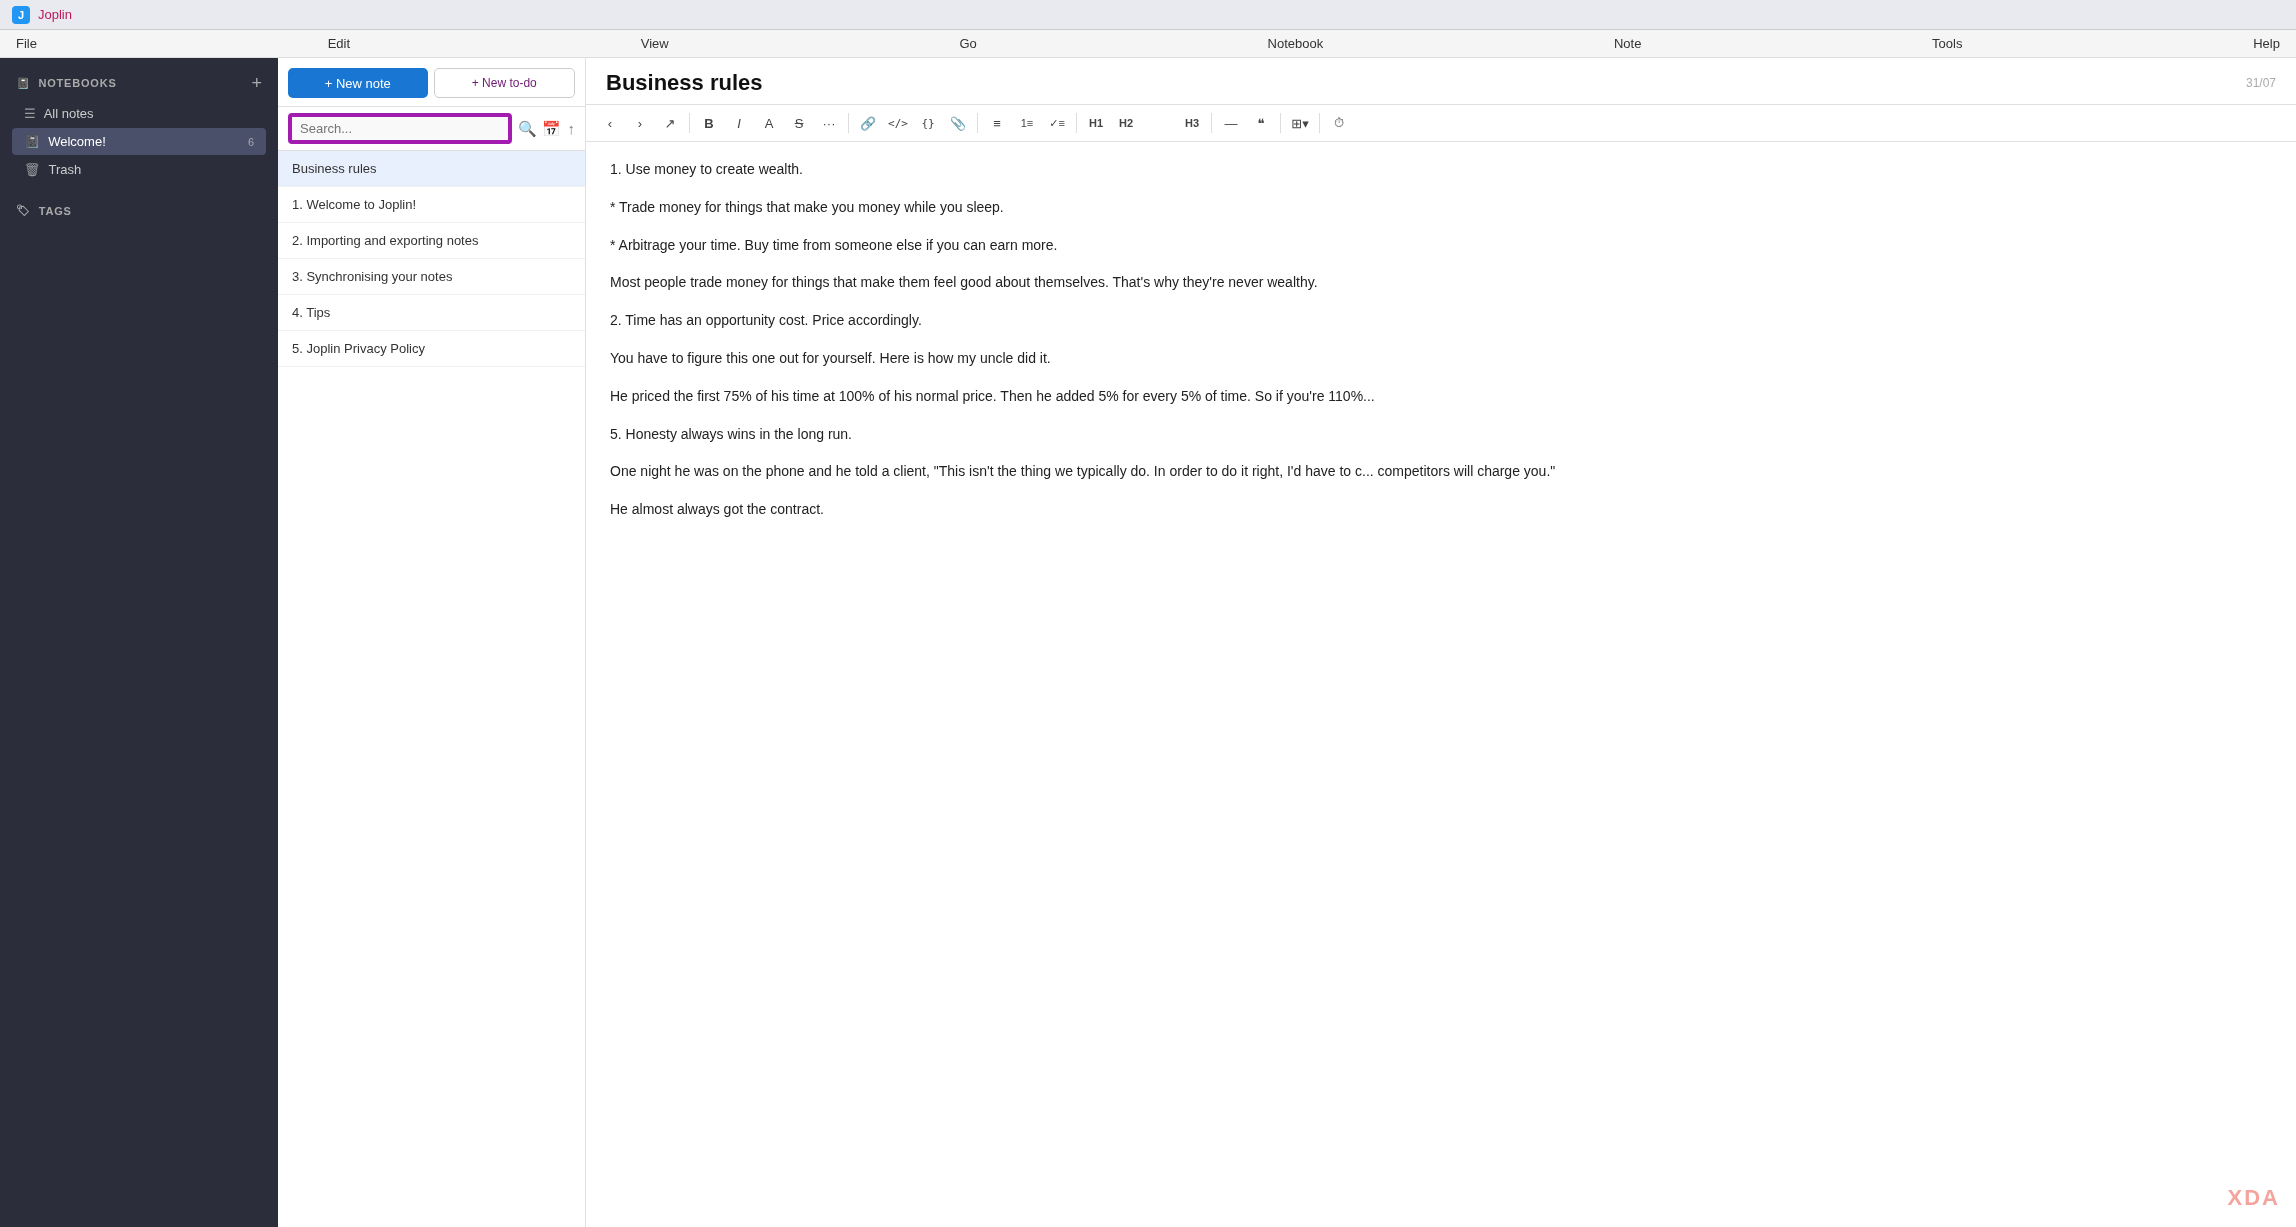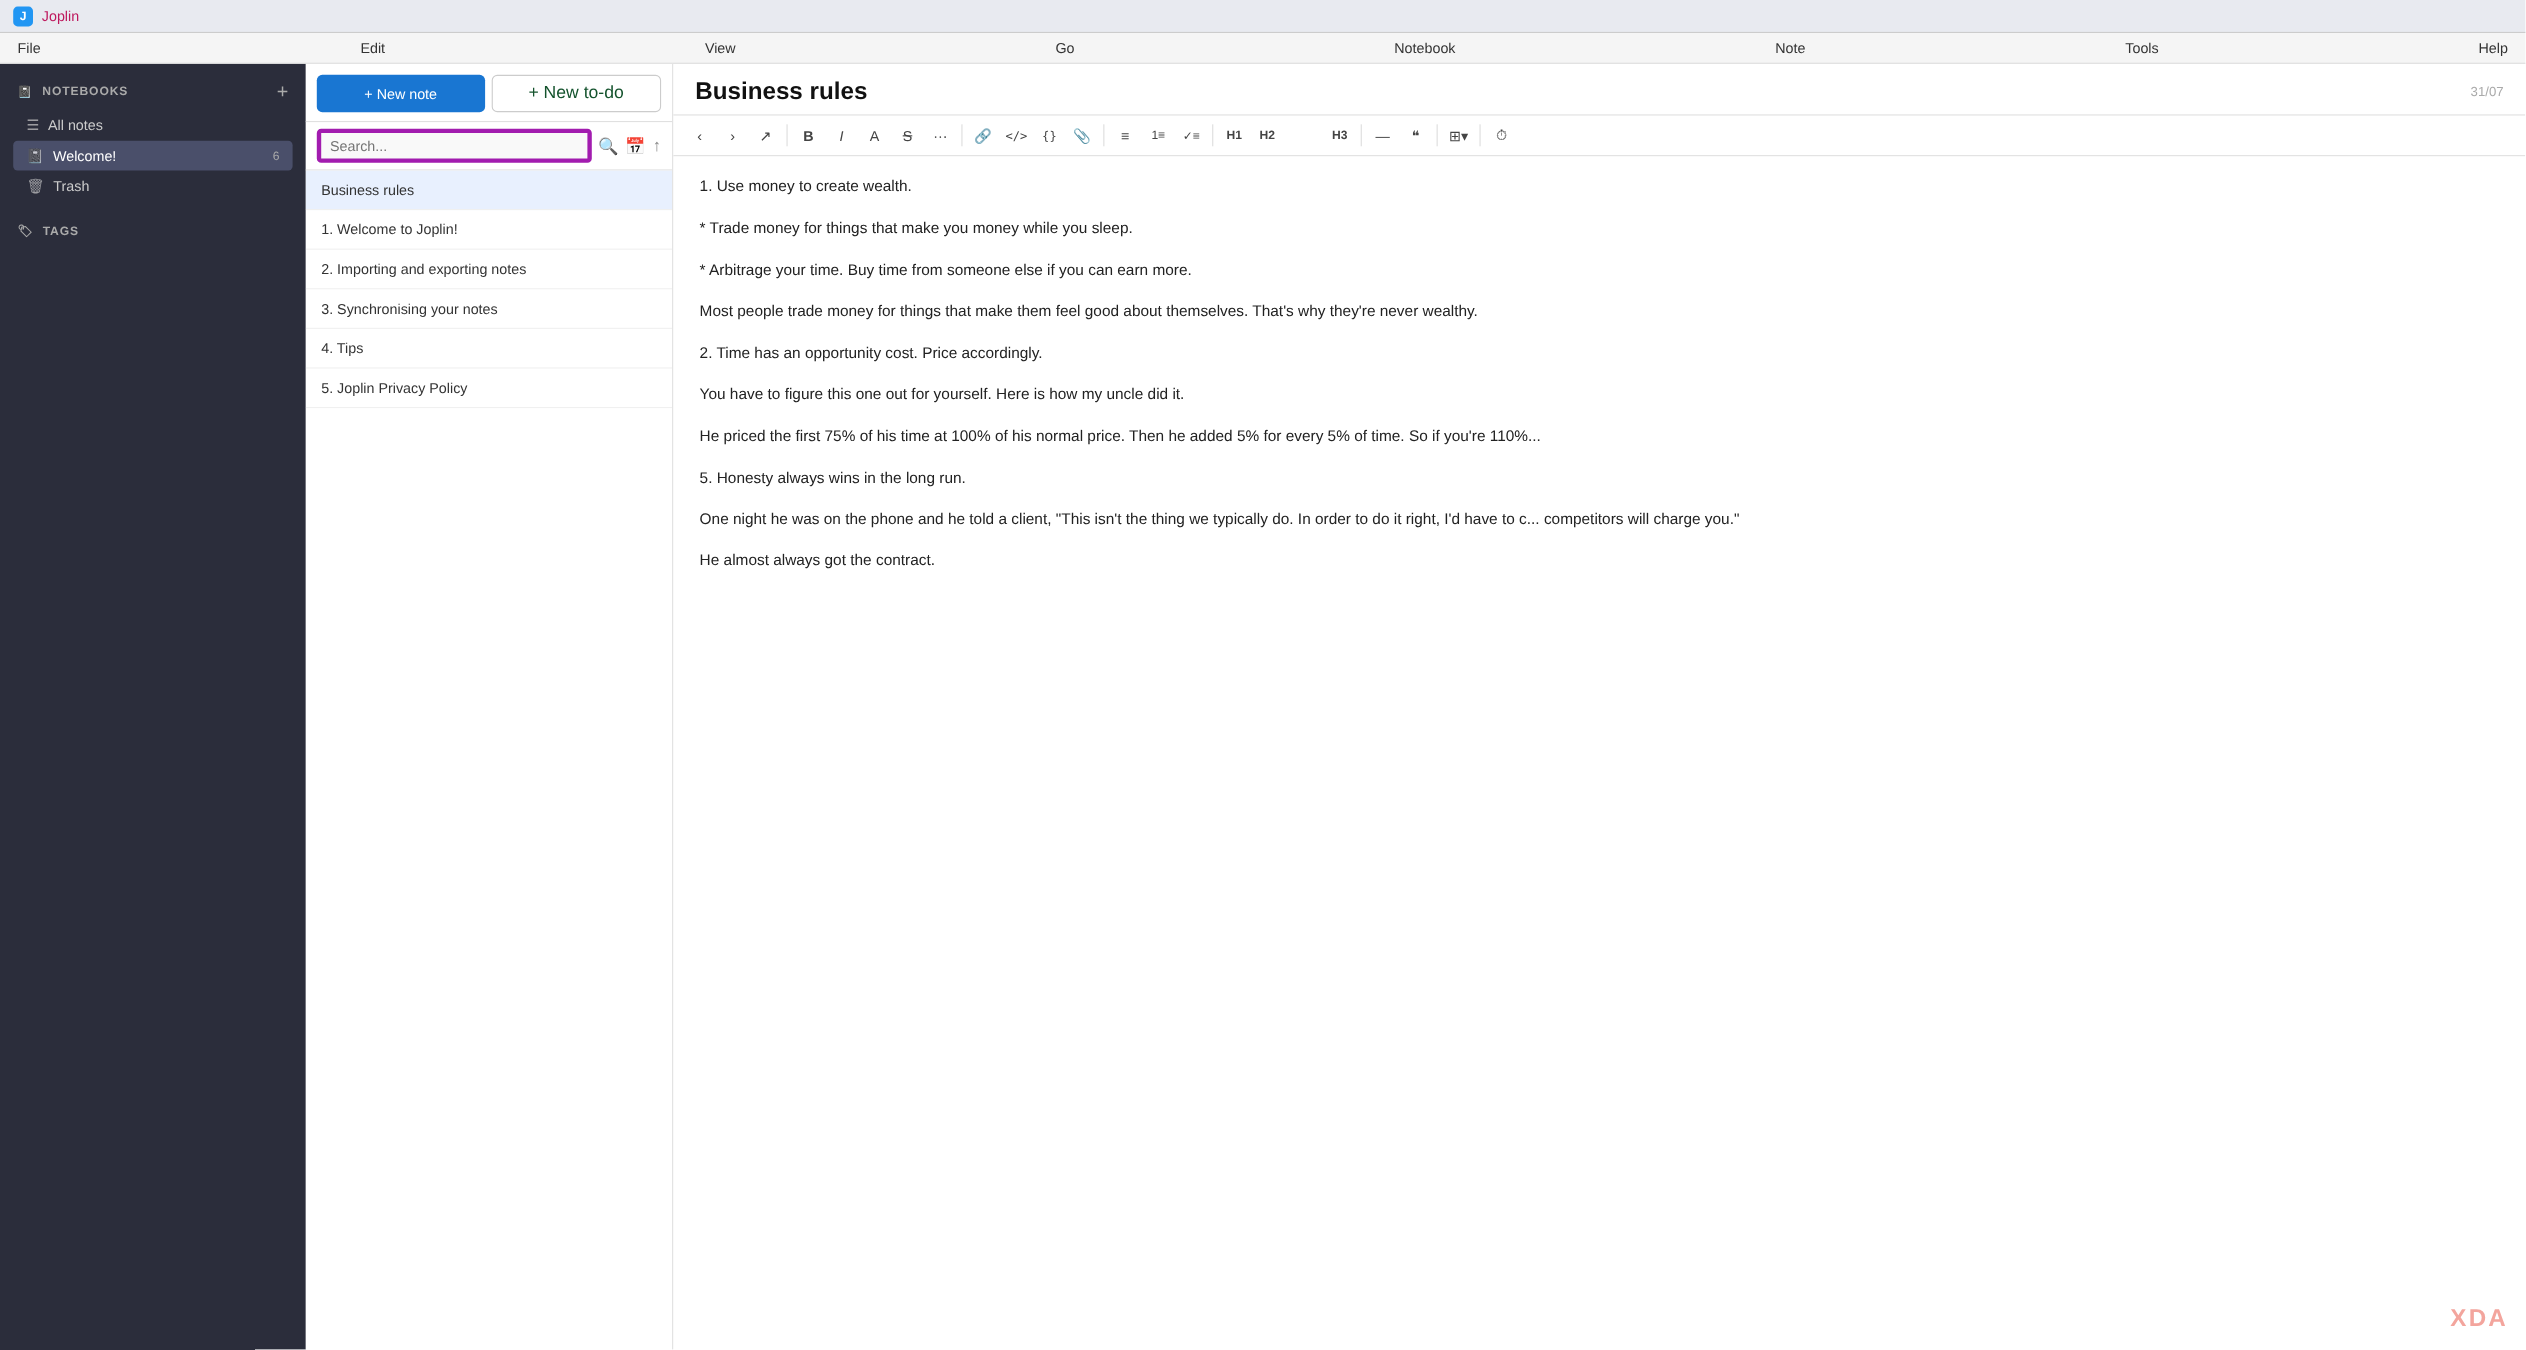--- a/index.html
+++ b/index.html
@@ -112,21 +112,21 @@
       color: #aaa;
     }
 
     .sidebar-tags {
       padding: 8px 8px 4px 8px;
       margin-top: 4px;
     }
 
     
     #notes-list {
-      width: 334px;
+      width: 308px;
       background: #fff;
       border-right: 1px solid #e0e0e0;
       display: flex;
       flex-direction: column;
       flex-shrink: 0;
     }
 
     #notes-toolbar {
       display: flex;
       gap: 6px;
@@ -142,25 +142,25 @@
       border-radius: 5px;
       padding: 7px 10px;
       font-size: 13px;
       cursor: pointer;
       display: flex; align-items: center; gap: 5px;
       justify-content: center;
     }
     .btn-new-todo {
       flex: 1;
       background: #fff;
-      color: #14532d;
+      color: #701a75;
       border: 1px solid #ccc;
       border-radius: 5px;
       padding: 7px 10px;
-      font-size: 16px;
+      font-size: 12px;
       cursor: pointer;
       display: flex; align-items: center; gap: 5px;
       justify-content: center;
     }
 
     #search-bar {
       display: flex;
       align-items: center;
       padding: 6px 10px;
       border-bottom: 1px solid #e0e0e0;

